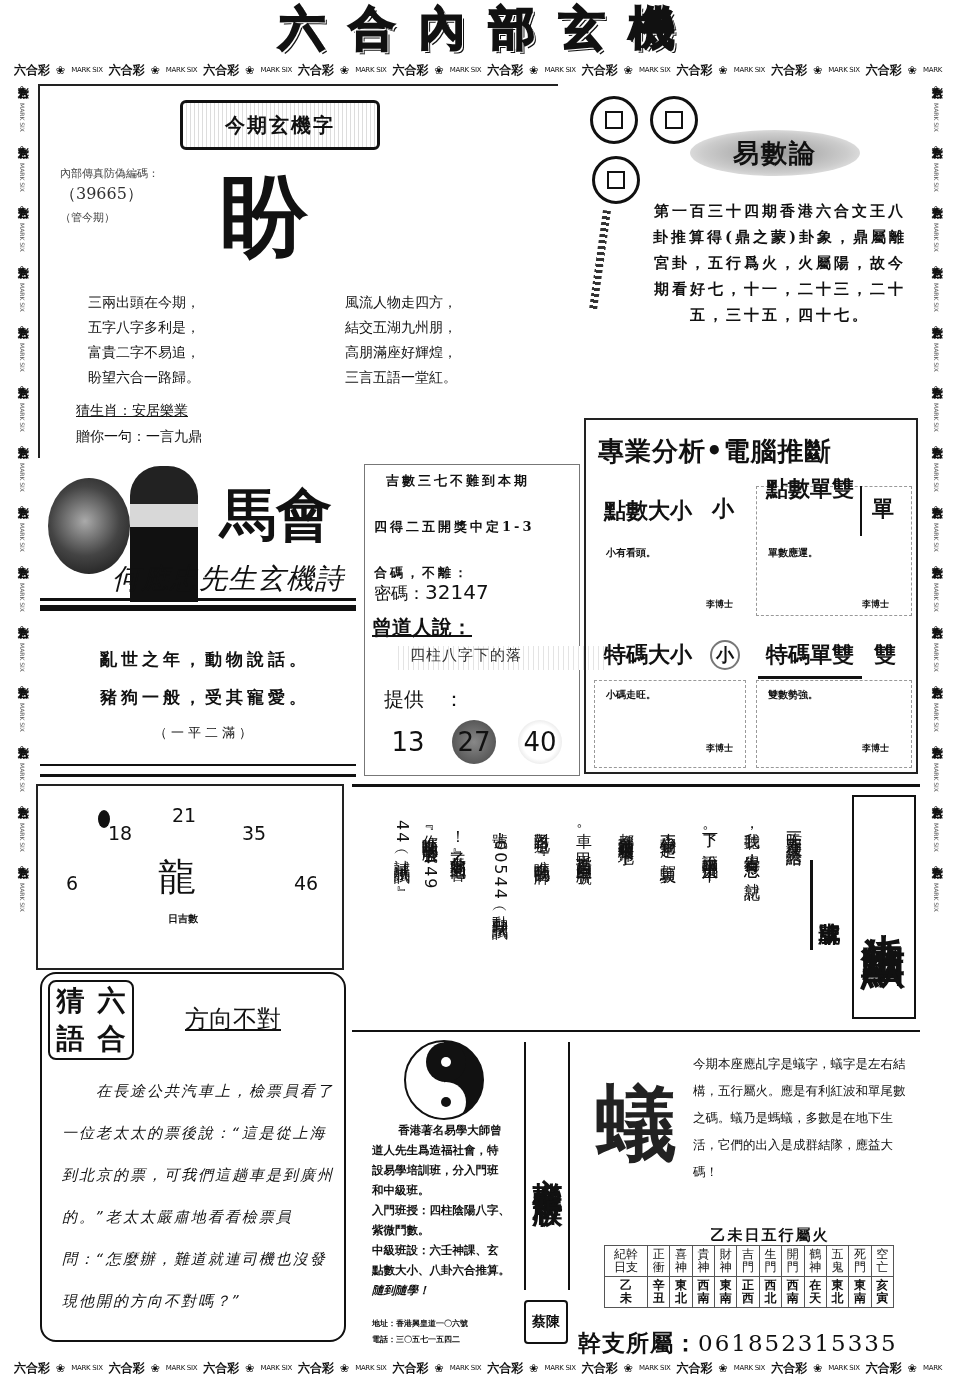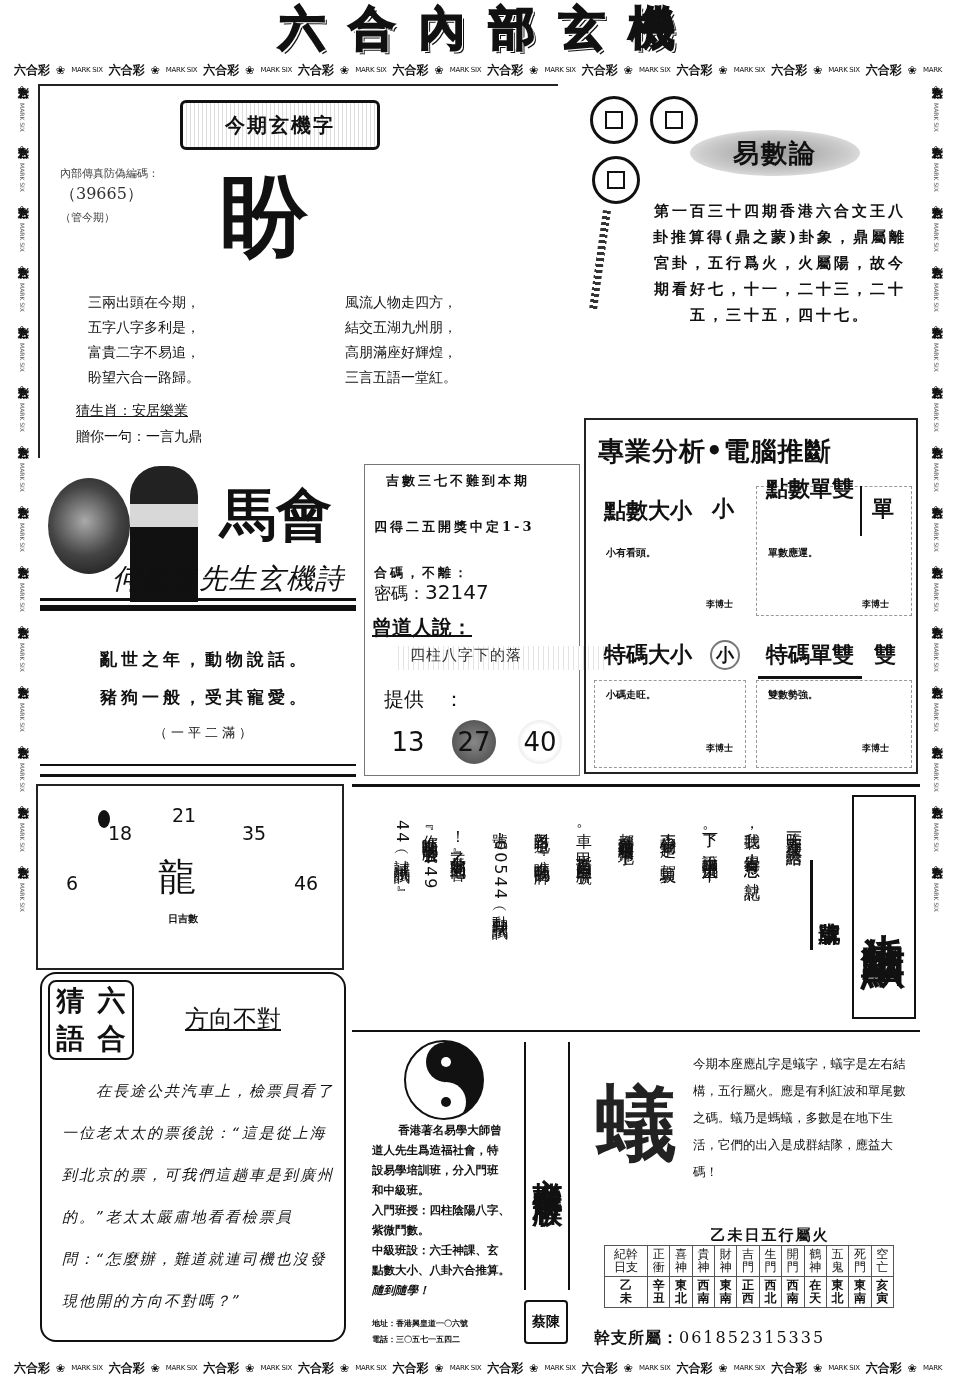--- a/index.html
+++ b/index.html
@@ -98,21 +98,21 @@
   .seal { left: 524px; top: 1300px; width: 44px; height: 44px; border: 2px solid #111; border-radius: 4px; font-size: 14px; font-weight: bold;
     display: flex; align-items: center; justify-content: center; }
 
   
   .p10-char { left: 596px; top: 1070px; font-family: "DejaVu Sans", sans-serif; font-weight: bold; font-size: 82px; color: #222; }
   .p10-body { left: 693px; top: 1050px; width: 218px; font-size: 12.5px; line-height: 27px; font-family: "DejaVu Sans", sans-serif; }
   .p10-head { left: 660px; top: 1226px; width: 220px; text-align: center; font-weight: bold; font-size: 15px; letter-spacing: 2px; }
   table.gz { position: absolute; left: 604px; top: 1245px; width: 290px; border-collapse: collapse; font-family: "DejaVu Sans", sans-serif; }
   table.gz td { border: 1px solid #555; text-align: center; font-size: 12px; line-height: 13px; padding: 2px 0; }
   table.gz tr.r2 td { font-weight: bold; }
-  .p10-foot { left: 594px; top: 1328px; font-family: "DejaVu Sans", sans-serif; font-weight: bold; font-size: 16px; letter-spacing: 1px; }
+  .p10-foot { left: 578px; top: 1328px; font-family: "DejaVu Sans", sans-serif; font-weight: bold; font-size: 23px; letter-spacing: 1px; }
   .p10-foot .v { font-family: "DejaVu Serif", serif; font-weight: normal; letter-spacing: 2px; }
 </style>
 </head>
 <body>
 
 <div class="abs masthead">
   <span class="mast-char">六</span>
   <span class="mast-char">合</span>
   <span class="mast-char">內</span>
   <span class="mast-char">部</span>

